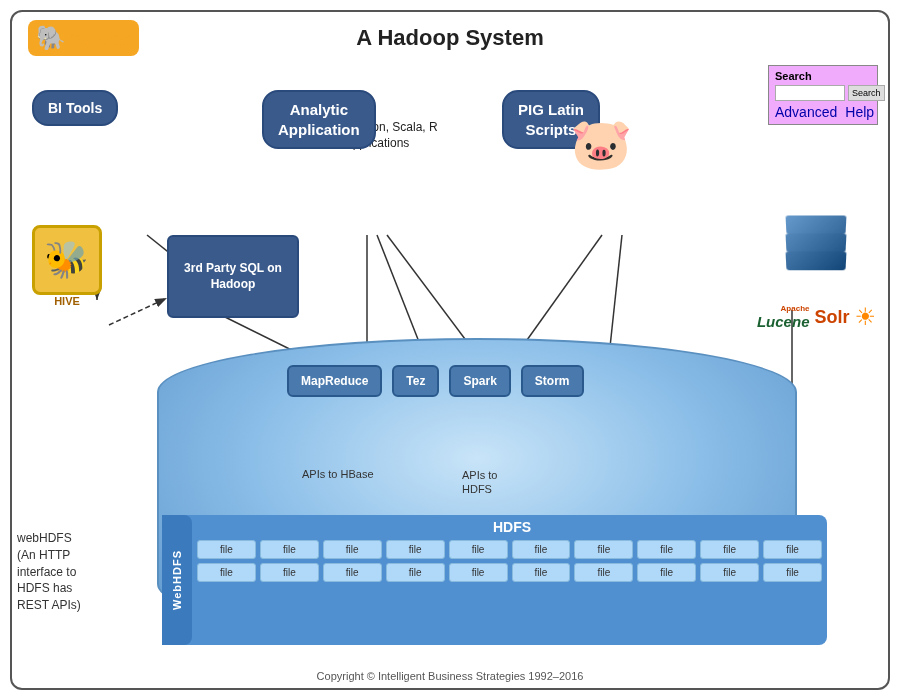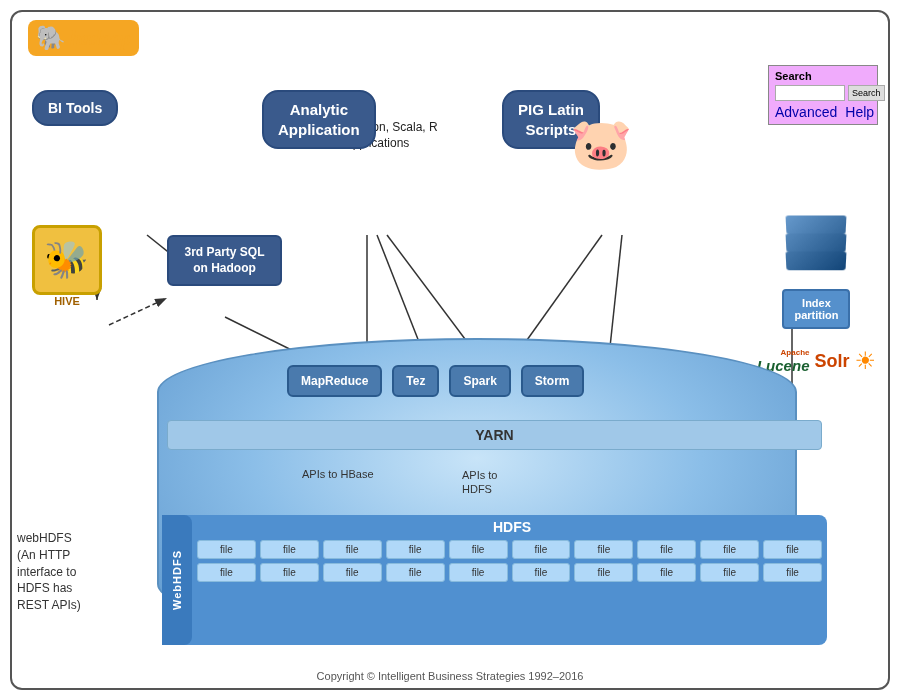--- a/index.html
+++ b/index.html
@@ -170,26 +170,26 @@
     }
     
     .sql-box {
       position: absolute;
       left: 155px;
       top: 175px;
       background: #3a5a8c;
       color: white;
       font-size: 12px;
       font-weight: bold;
-      padding: 8px 10px;
+      padding: 24px 10px;
       border-radius: 6px;
       text-align: center;
       border: 2px solid #2a4a7c;
       line-height: 1.3;
-      width: 115px;
+      width: 132px;
     }
     
     .yarn-bar {
       position: absolute;
       left: 155px;
       top: 360px;
       width: 655px;
       height: 30px;
       background: #a0c8e8;
       border-radius: 4px;
@@ -365,20 +365,21 @@
 
 <div class="outer-border">
 
   <div class="header">
     <div class="hadoop-logo">
       <div class="hadoop-logo-box">
         <span style="font-size:24px;">🐘</span>
         <span style="font-size:20px;font-weight:bold;font-style:italic;color:#f5a623;font-family:Georgia,serif;">hadoop</span>
       </div>
     </div>
+    <div class="page-title">A Hadoop System</div>
   </div>
 
   <div class="diagram">
 
     <svg class="arrows-svg" xmlns="http://www.w3.org/2000/svg">
       <defs>
         <marker id="arrowhead" markerWidth="8" markerHeight="6" refX="8" refY="3" orient="auto">
           <polygon points="0 0, 8 3, 0 6" fill="#333"></polygon>
         </marker>
         <marker id="arrowhead-white" markerWidth="8" markerHeight="6" refX="8" refY="3" orient="auto">
@@ -465,43 +466,40 @@
     </div>
 
     <div class="index-area">
 
       <div style="width:70px;height:70px;position:relative;">
 
         <div style="position:absolute;top:0;left:5px;width:60px;height:20px;background:linear-gradient(135deg,#6699cc,#336699);border-radius:3px;transform:perspective(200px) rotateX(-20deg);"></div>
         <div style="position:absolute;top:18px;left:5px;width:60px;height:20px;background:linear-gradient(135deg,#5588bb,#225588);border-radius:3px;transform:perspective(200px) rotateX(-20deg);"></div>
         <div style="position:absolute;top:36px;left:5px;width:60px;height:20px;background:linear-gradient(135deg,#4477aa,#114477);border-radius:3px;transform:perspective(200px) rotateX(-20deg);"></div>
       </div>
-      <div class="index-box" style="white-space:pre-line;">Index
-partition</div>
       <div class="lucene-solr">
         <div style="display:flex;flex-direction:column;align-items:flex-end;">
           <span class="apache-text">Apache</span>
           <span class="lucene-text">Lucene</span>
         </div>
         <span style="font-size:18px;font-weight:bold;color:#cc4400;">Solr</span>
 
         <span style="font-size:24px;color:#ff8800;">☀</span>
       </div>
     </div>
 
     <div style="position:absolute;left:145px;top:278px;width:640px;height:300px;background:radial-gradient(ellipse at 50% 40%,#c8e4f8 0%,#8bbee8 50%,#5c96cc 100%);border-radius:50%/18%;border:2px solid #5a90c0;z-index:0;"></div>
 
     <div class="process-boxes" style="z-index:2;">
       <div class="proc-box">MapReduce</div>
       <div class="proc-box">Tez</div>
       <div class="proc-box">Spark</div>
       <div class="proc-box">Storm</div>
     </div>
 
-    <div class="yarn-bar" style="z-index:2;">YARN</div>
 
 
     <div class="arrow-label" style="left:290px;top:408px;font-size:11px;z-index:3;">APIs to HBase</div>
     <div class="arrow-label" style="left:450px;top:408px;font-size:11px;line-height:1.3;z-index:3;white-space:pre-line;">APIs to
 HDFS</div>
 
     <div class="hdfs-container" style="z-index:2;">
       <div class="hdfs-label-vert">WebHDFS</div>
       <div class="hdfs-title">HDFS</div>
       <div class="file-grid" id="file-grid-1">

